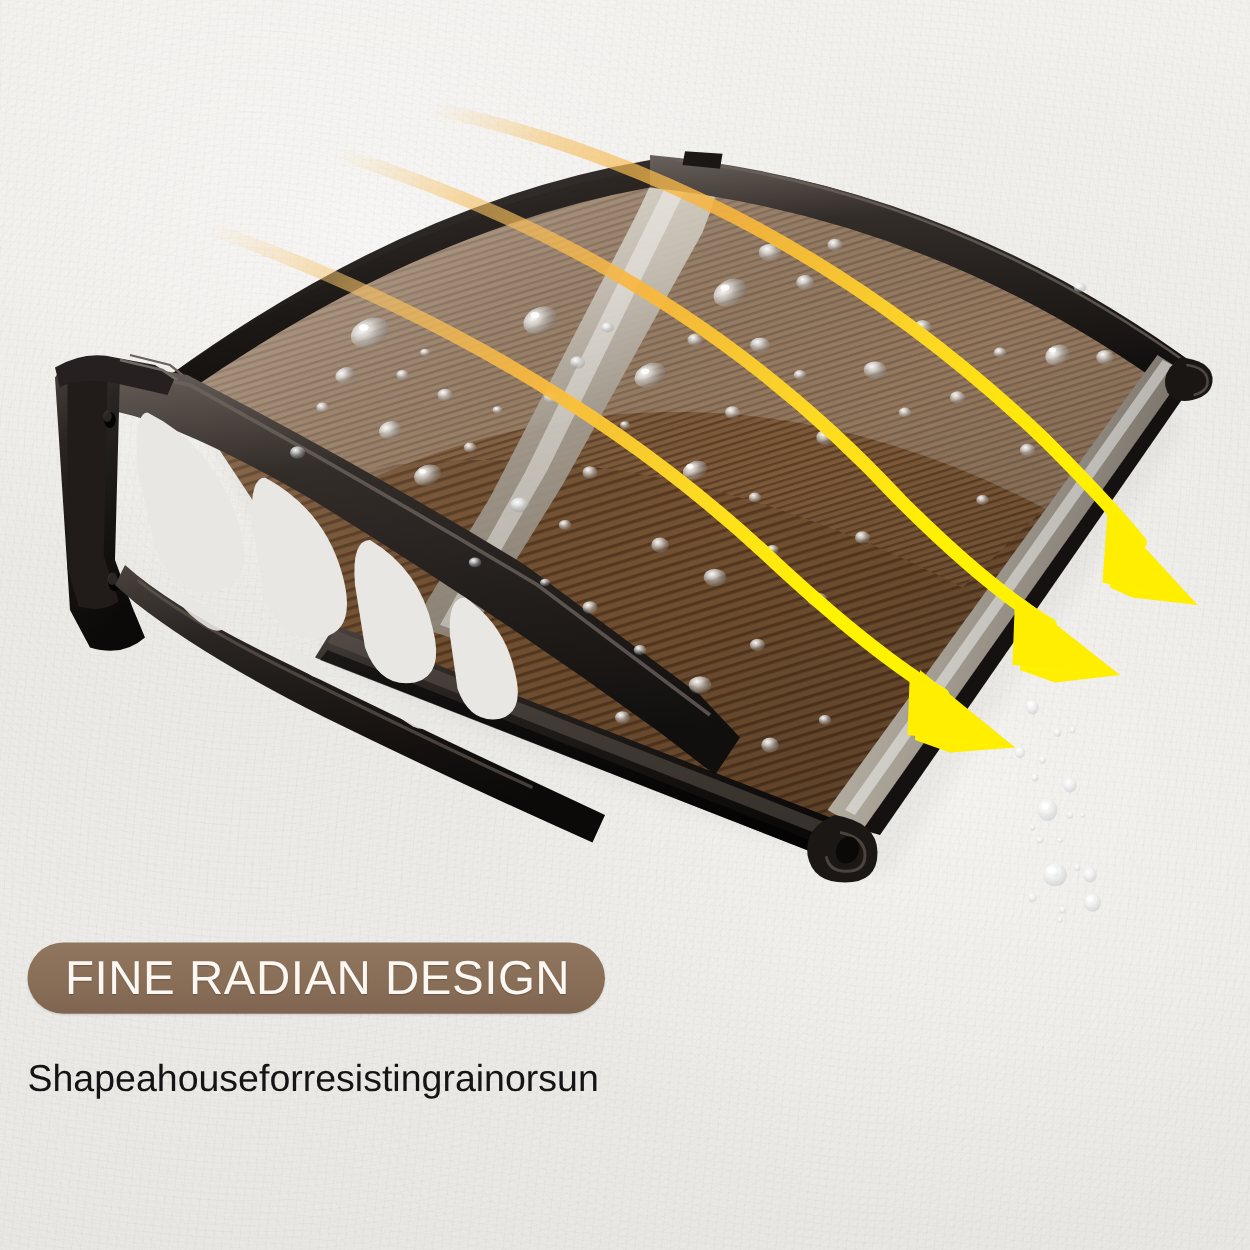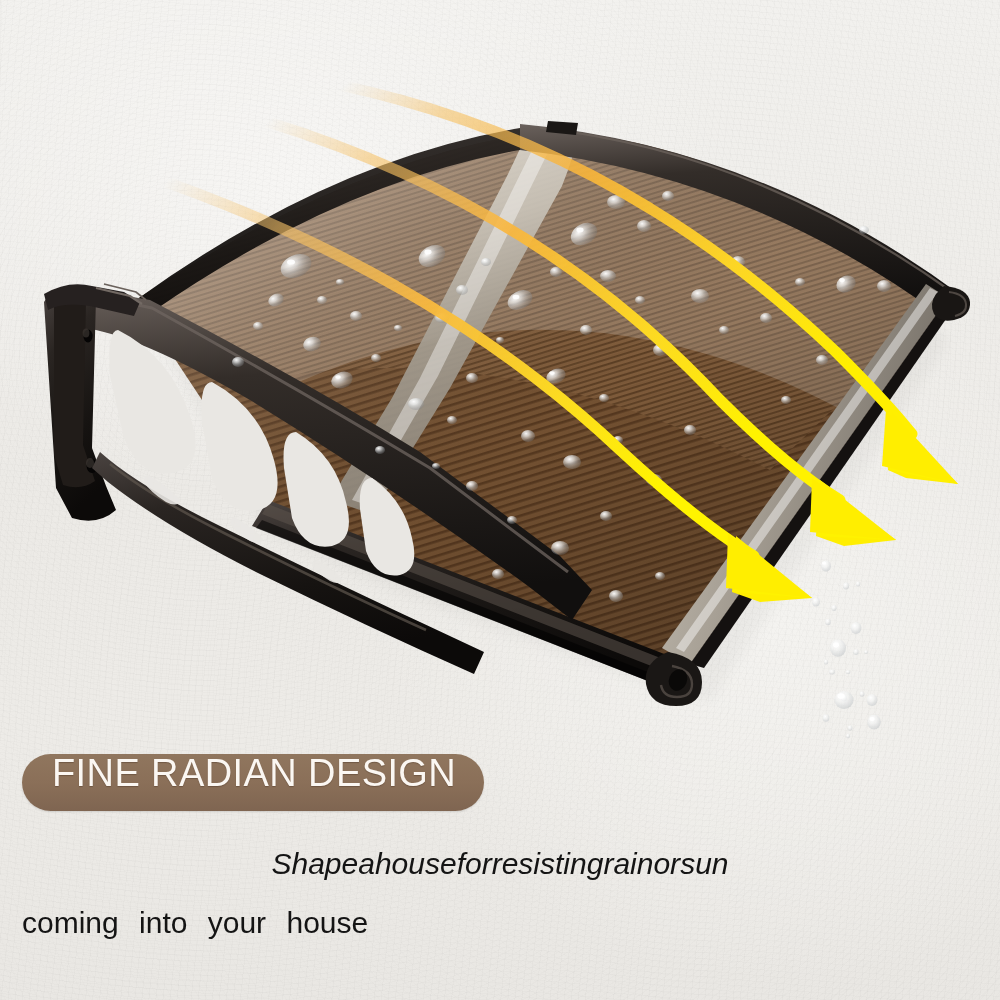--- a/index.html
+++ b/index.html
@@ -64,21 +64,21 @@
     width: 1000px;
     height: 258px;
   }
   .badge {
     position: absolute;
     left: 22px;
     top: 12px;
     height: 57px;
     padding: 0 28px 0 30px;
     display: flex;
-    align-items: flex-start;
+    align-items: center;
     border-radius: 32px;
     background: linear-gradient(180deg, #90765e 0%, #8a6f58 52%, #7f6551 100%);
     box-shadow: 0 1px 2px rgba(0,0,0,.12);
   }
   .badge-text {
     color: #fbf7f2;
     font-family: "Liberation Sans", sans-serif;
     font-size: 38px;
     font-weight: 400;
     letter-spacing: .4px;
@@ -96,23 +96,22 @@
     font-size: 30px;
     line-height: 59px;
     font-weight: 400;
   }
   .copy-line {
     display: block;
     white-space: nowrap;
   }
   .copy-line.justify {
     display: flex;
-    justify-content: center;
+    justify-content: flex-start;
     width: 956px;
-    font-style: italic;
   }
   .copy-line.loose {
     word-spacing: 12px;
   }
 </style>
 </head>
 <body>
 
 <div id="stage">
 
@@ -448,17 +447,16 @@
       <span class="copy-line justify">
         <span>Shape</span>
         <span>a</span>
         <span>house</span>
         <span>for</span>
         <span>resisting</span>
         <span>rain</span>
         <span>or</span>
         <span>sun</span>
       </span>
-      <span class="copy-line loose">coming into your house</span>
     </div>
 
   </div>
 </div>
 
 </body></html>

